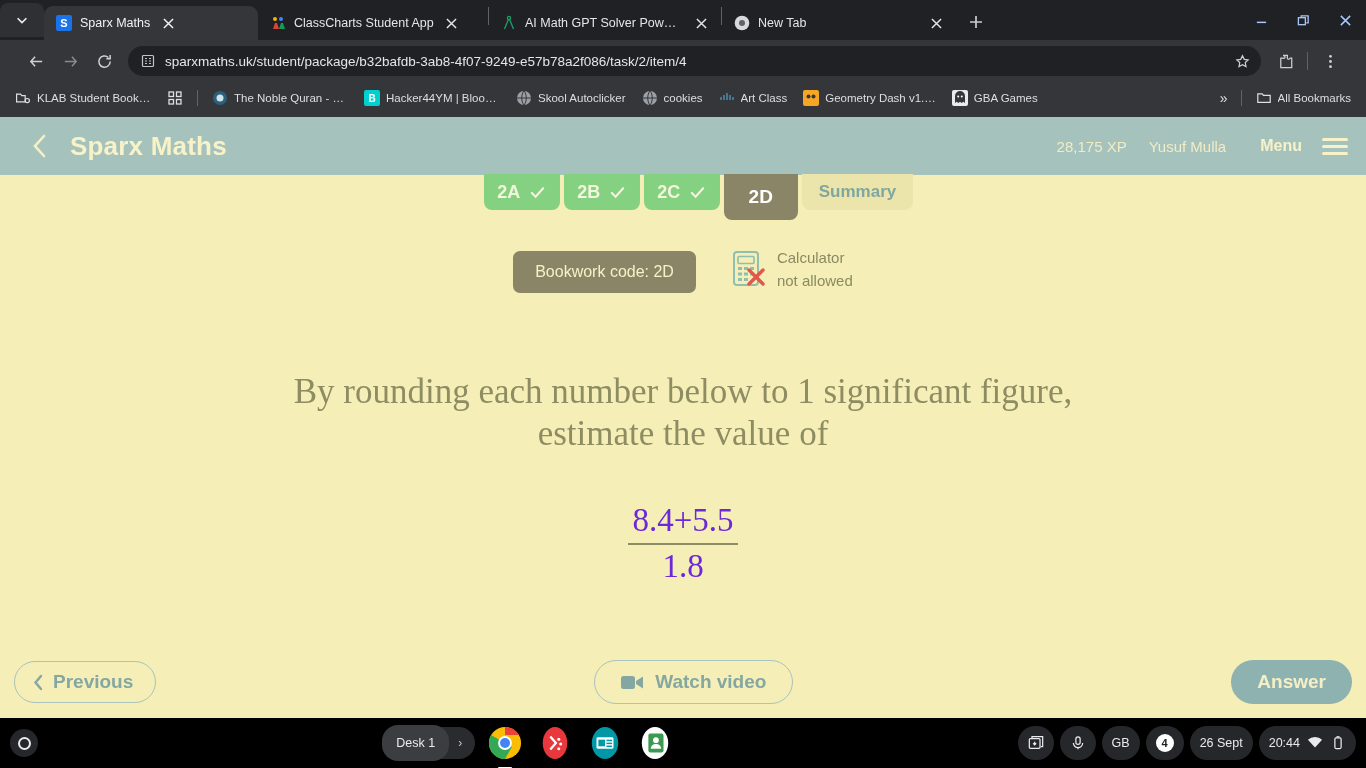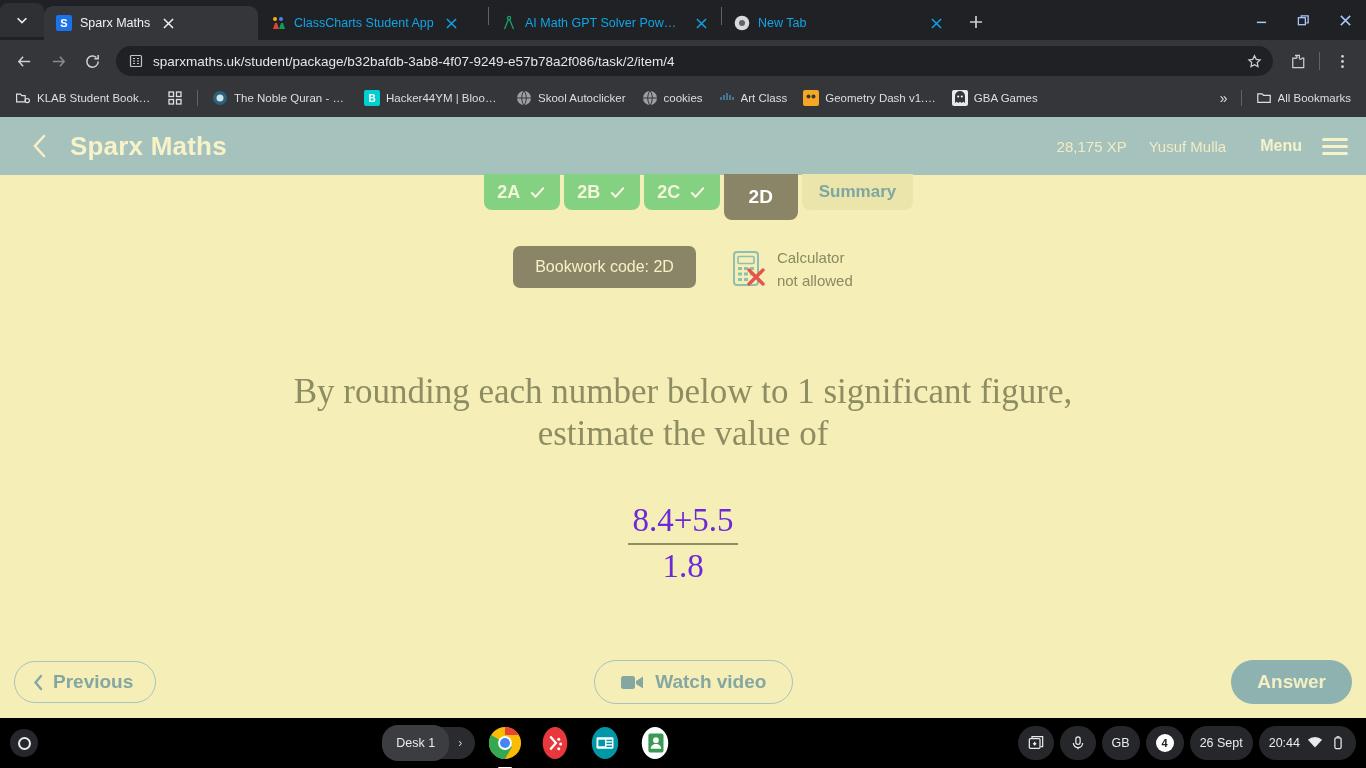--- a/index.html
+++ b/index.html
@@ -18,40 +18,40 @@
   .tabstrip { position: relative; height: 40px; background: #202124; display: flex; align-items: flex-end; padding-left: 0; }
   .tabstrip-chev {
     width: 44px; height: 34px; margin-bottom: 3px;
     display: flex; align-items: center; justify-content: center;
     color: #e8eaed; background: #2f3033; border-radius: 8px 8px 0 0;
   }
   .tabstrip-chev svg { width: 14px; height: 14px; }
   .tab {
     height: 34px; display: flex; align-items: center; gap: 8px;
     padding: 0 10px 0 12px; border-radius: 9px 9px 0 0;
-    font-size: 12.5px; color: #0ea5e9; position: relative; min-width: 0;
+    font-size: 12.5px; color: #e5e5e5; position: relative; min-width: 0;
   }
   .tab.active { background: #35363a; color: #f1f3f4; }
   .tab .favicon { width: 16px; height: 16px; flex: 0 0 16px; display: flex; align-items: center; justify-content: center; }
   .tab .title { white-space: nowrap; overflow: hidden; text-overflow: ellipsis; }
   .tab .tabclose { width: 20px; height: 20px; display: flex; align-items: center; justify-content: center; flex: 0 0 20px; border-radius: 50%; }
   .tab .tabclose svg { width: 11px; height: 11px; }
   .tab-sep { width: 1px; height: 18px; background: #5f6368; align-self: center; margin-bottom: 8px; }
   .newtab { width: 28px; height: 28px; margin: 0 0 4px 6px; display: flex; align-items: center; justify-content: center; border-radius: 50%; color: #c9ccd1; }
   .newtab svg { width: 14px; height: 14px; }
 
   .favicon-s { width: 16px; height: 16px; background: #1a73e8; color: #fff; font-size: 11px; font-weight: bold;
                display: flex; align-items: center; justify-content: center; border-radius: 2px; }
 
   .wincontrols { position: absolute; right: 0; top: 0; height: 40px; display: flex; align-items: center; }
   .wincontrols .wc { width: 42px; height: 40px; display: flex; align-items: center; justify-content: center; color: #a8c7fa; }
   .wincontrols .wc svg { width: 13px; height: 13px; }
 
   
-  .toolbar { height: 42px; background: #35363a; display: flex; align-items: center; padding: 0 8px; gap: 2px; }
+  .toolbar { height: 42px; background: #35363a; display: flex; align-items: center; padding: 0 20px; gap: 2px; }
   .tbtn { width: 32px; height: 32px; border-radius: 50%; display: flex; align-items: center; justify-content: center; color: #cdd0d4; flex: 0 0 32px; }
   .tbtn svg { width: 17px; height: 17px; }
   .omnibox {
     flex: 1 1 auto; height: 30px; background: #202124; border-radius: 16px;
     display: flex; align-items: center; gap: 9px; padding: 0 6px 0 12px; margin: 0 6px;
     min-width: 0;
   }
   .omnibox .siteicon { width: 16px; height: 16px; flex: 0 0 16px; color: #c0c3c7; display: flex; align-items: center; justify-content: center; }
   .omnibox .url { flex: 1 1 auto; font-size: 13.5px; color: #e4e6e9; white-space: nowrap; overflow: hidden; text-overflow: ellipsis; }
   .omnibox .star { width: 26px; height: 26px; flex: 0 0 26px; display: flex; align-items: center; justify-content: center; color: #cdd0d4; }
@@ -89,21 +89,21 @@
   .ttab {
     display: flex; align-items: center; justify-content: center; gap: 9px;
     font-size: 18px; font-weight: bold; border-radius: 0 0 8px 8px;
   }
   .ttab.done { background: #84d181; color: #f3f6da; width: 76px; height: 36px; }
   .ttab.done svg { width: 17px; height: 17px; }
   .ttab.current { background: #8b8567; color: #ffffff; width: 74px; height: 46px; font-size: 19px; }
   .ttab.summary { background: #ece5ab; color: #7fa6a0; padding: 0 17px; height: 36px; font-size: 17px; }
 
   
-  .bookrow { display: flex; align-items: flex-start; justify-content: center; gap: 36px; margin-top: 26px; }
+  .bookrow { display: flex; align-items: flex-end; justify-content: center; gap: 36px; margin-top: 26px; }
   .bookcode {
     background: #8b8567; color: #f6f1c6; font-size: 16px;
     padding: 12px 22px; border-radius: 7px;
   }
   .calcbox { display: flex; align-items: center; gap: 11px; }
   .calcicon { width: 34px; height: 38px; position: relative; }
   .calctext { font-size: 15px; color: #8a8a62; line-height: 1.55; }
 
   
   .question {

